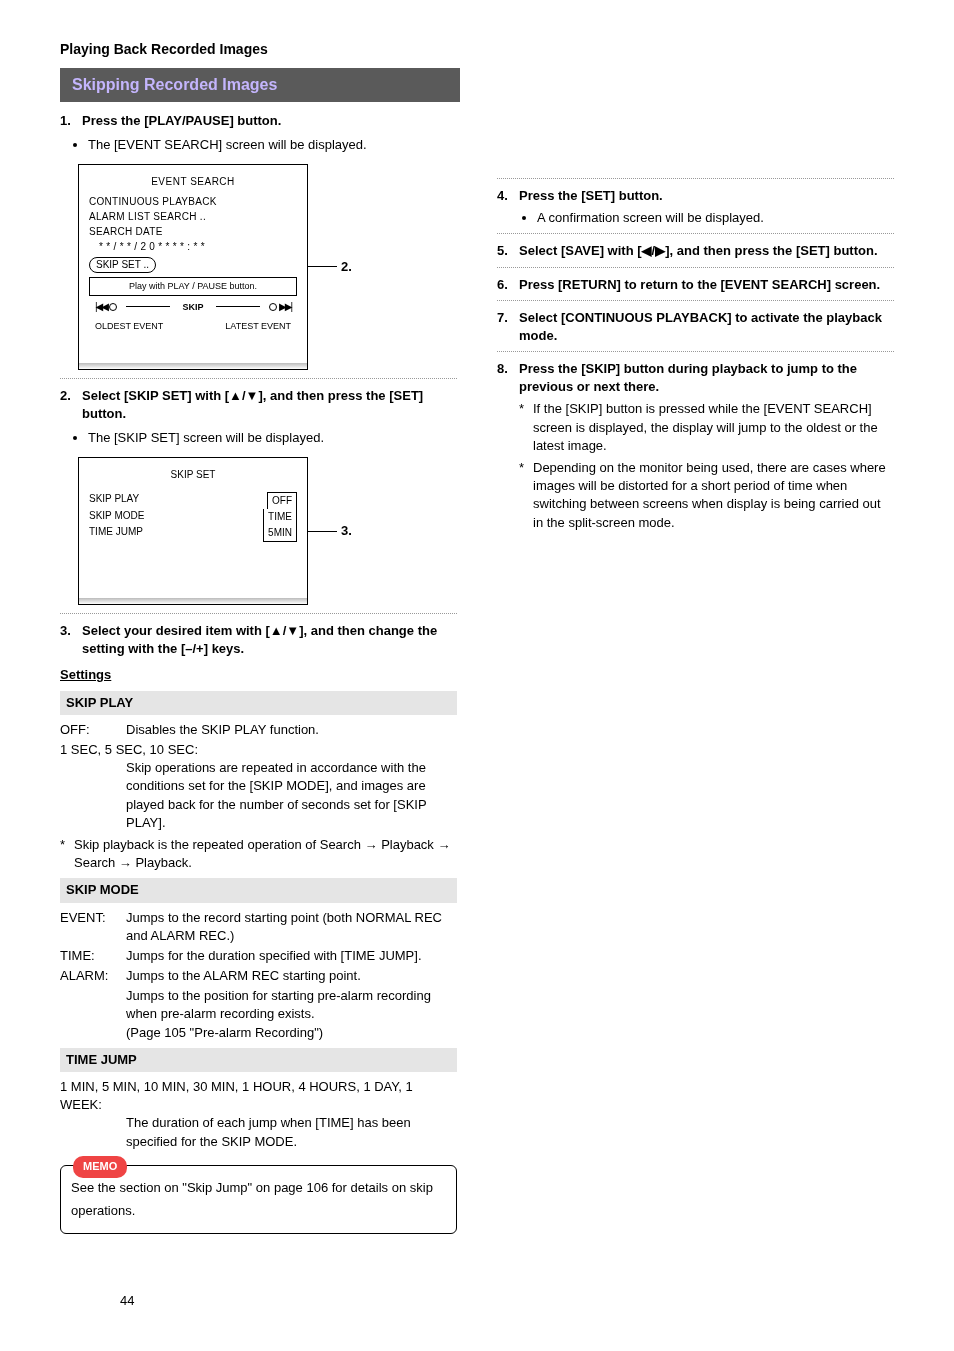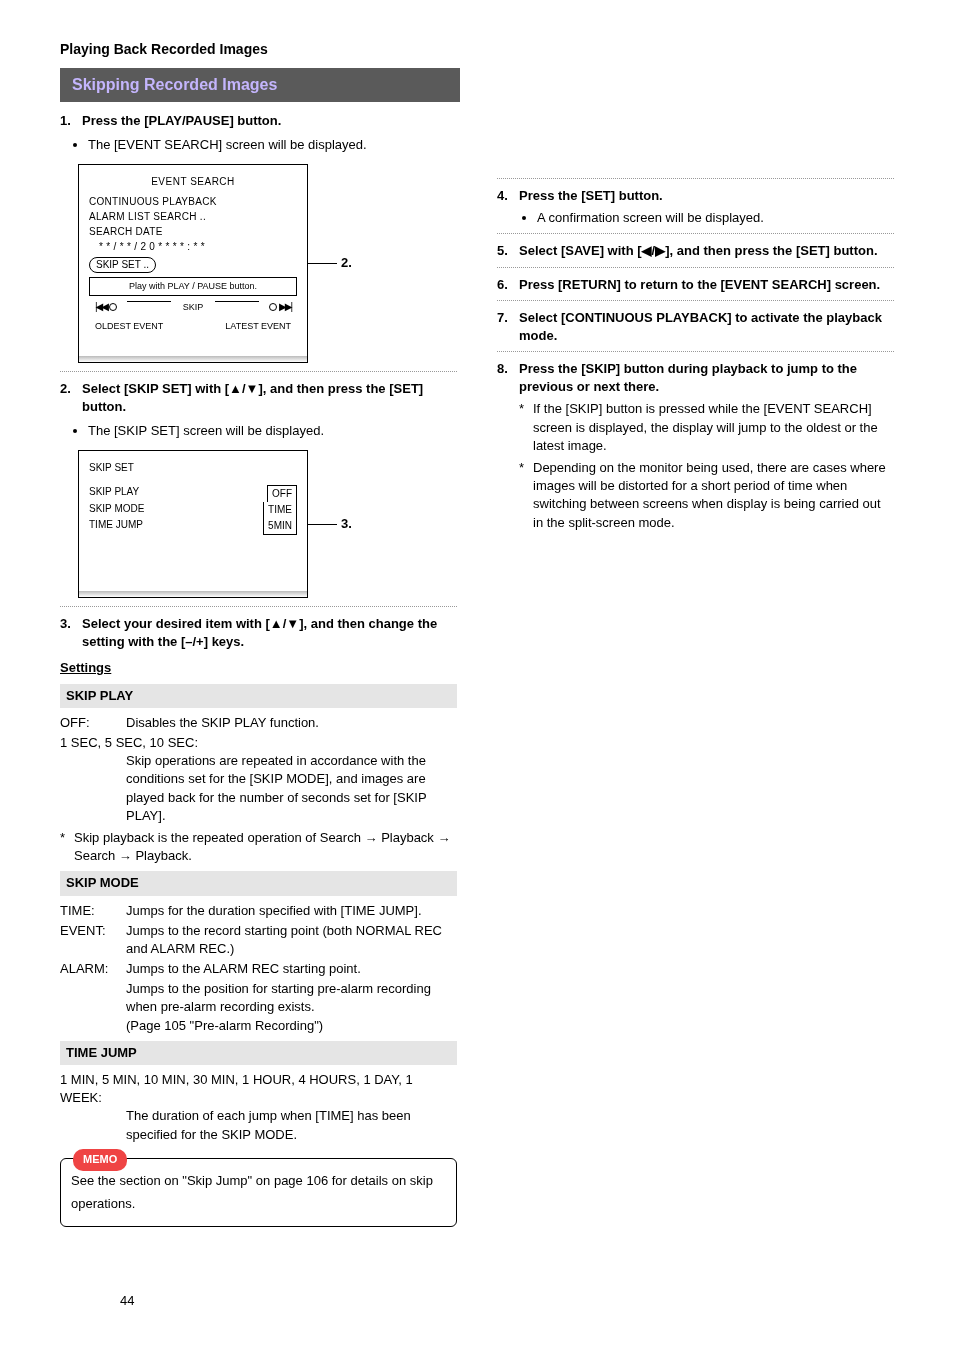--- a/index.html
+++ b/index.html
@@ -68,21 +68,21 @@
     align-items: center;
     margin: 8px 0 8px 18px;
   }
   .screen-box {
     border: 1px solid #000;
     width: 230px;
     font-size: 10px;
     font-family: Arial, sans-serif;
   }
   .screen-inner {
-    padding: 10px 10px 17px 10px;
+    padding: 10px 10px 24px 10px;
   }
   .screen-title {
     text-align: center;
     font-size: 10px;
     letter-spacing: 0.5px;
     margin-bottom: 6px;
   }
   .screen-line { margin: 1px 0; letter-spacing: 0.3px; }
   .skip-set-oval {
     display: inline-block;
@@ -100,43 +100,45 @@
   }
   .bottom-row {
     display:flex;
     align-items:center;
     justify-content:space-between;
     padding: 4px 6px 6px 6px;
     font-size: 9px;
   }
   .skip-label-row{
     display:flex;
+    align-items:center;
     justify-content:center;
     gap:12px;
+    font-weight:bold;
   }
   .slider-line{
     height:1px; background:#000; width:44px; display:inline-block;
   }
   .circ{ width:8px;height:8px;border:1px solid #000;border-radius:50%;display:inline-block;}
   .callout-line {
     border-top: 1px solid #000;
     width: 30px;
     margin-left: -1px;
   }
   .callout-num {
     font-weight: bold;
     margin-left: 4px;
   }
   .skipset-screen {
     border:1px solid #000;
     width:230px;
     font-size:10px;
   }
   .skipset-inner{ padding:10px; min-height:140px;}
-  .skipset-title{ text-align:left; margin-bottom:10px;}
+  .skipset-title{ text-align:center; margin-bottom:10px;}
   .skipset-row{ display:flex; justify-content:space-between;}
   .rbox{
     border:1px solid #000; padding:1px 4px; min-width:30px; text-align:center;
   }
   .settings-label{
     font-weight:bold;
     text-decoration:underline;
     margin:8px 0 4px 0;
   }
   .greybox{
@@ -307,26 +309,26 @@
     </div>
     <div>1 SEC, 5 SEC, 10 SEC:</div>
     <div class="indent-block">Skip operations are repeated in accordance with the conditions set for the [SKIP MODE], and images are played back for the number of seconds set for [SKIP PLAY].</div>
     <div class="foot-note">
       <span class="ast">*</span>
       <span>Skip playback is the repeated operation of Search → Playback → Search → Playback.</span>
     </div>
 
     <div class="greybox">SKIP MODE</div>
     <div class="desc-row">
+      <div class="desc-key">EVENT:</div>
+      <div class="desc-val">Jumps to the record starting point (both NORMAL REC and ALARM REC.)</div>
+    </div>
+    <div class="desc-row">
       <div class="desc-key">TIME:</div>
       <div class="desc-val">Jumps for the duration specified with [TIME JUMP].</div>
-    </div>
-    <div class="desc-row">
-      <div class="desc-key">EVENT:</div>
-      <div class="desc-val">Jumps to the record starting point (both NORMAL REC and ALARM REC.)</div>
     </div>
     <div class="desc-row">
       <div class="desc-key">ALARM:</div>
       <div class="desc-val">Jumps to the ALARM REC starting point.</div>
     </div>
     <div class="indent-block">Jumps to the position for starting pre-alarm recording when pre-alarm recording exists.</div>
     <div class="indent-block">(Page 105 "Pre-alarm Recording")</div>
 
     <div class="greybox">TIME JUMP</div>
     <div>1 MIN, 5 MIN, 10 MIN, 30 MIN, 1 HOUR, 4 HOURS, 1 DAY, 1 WEEK:</div>

